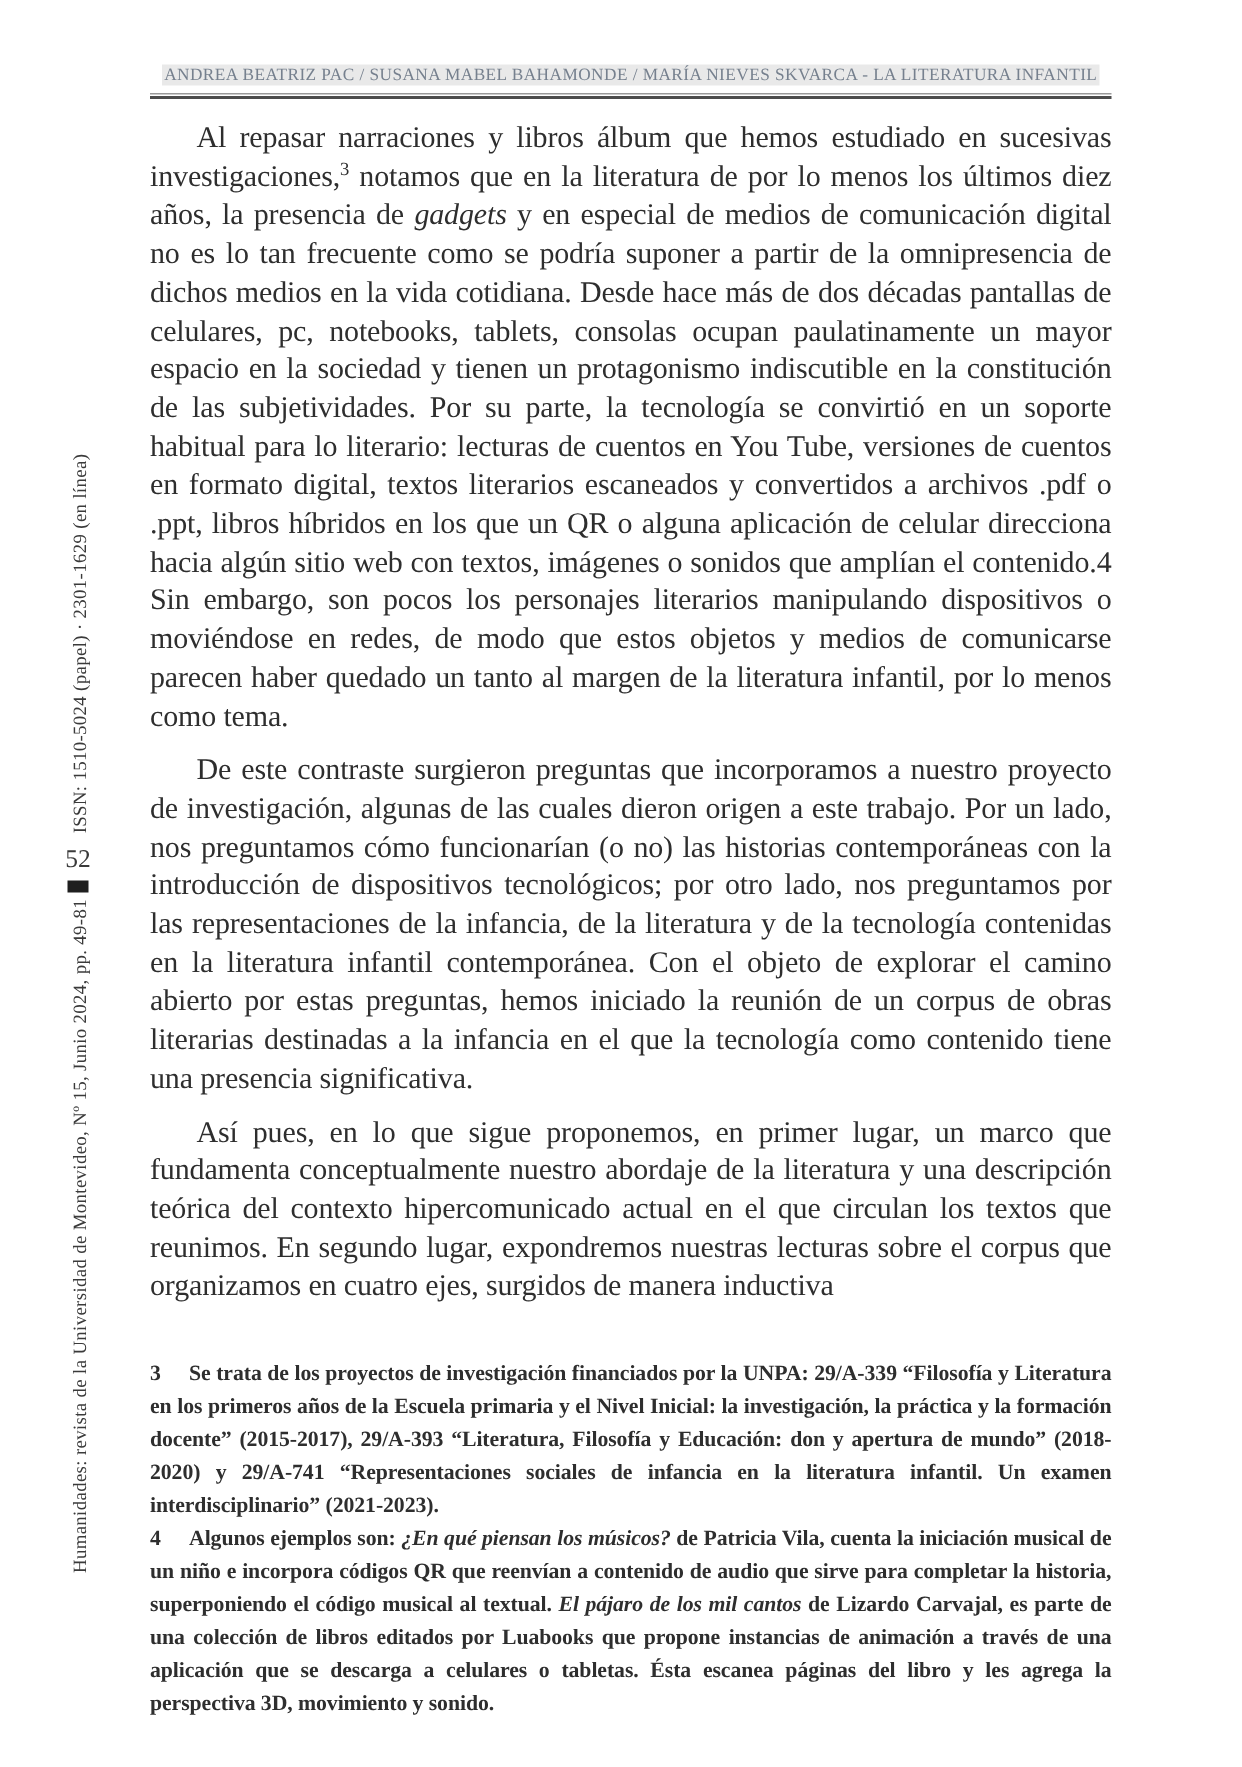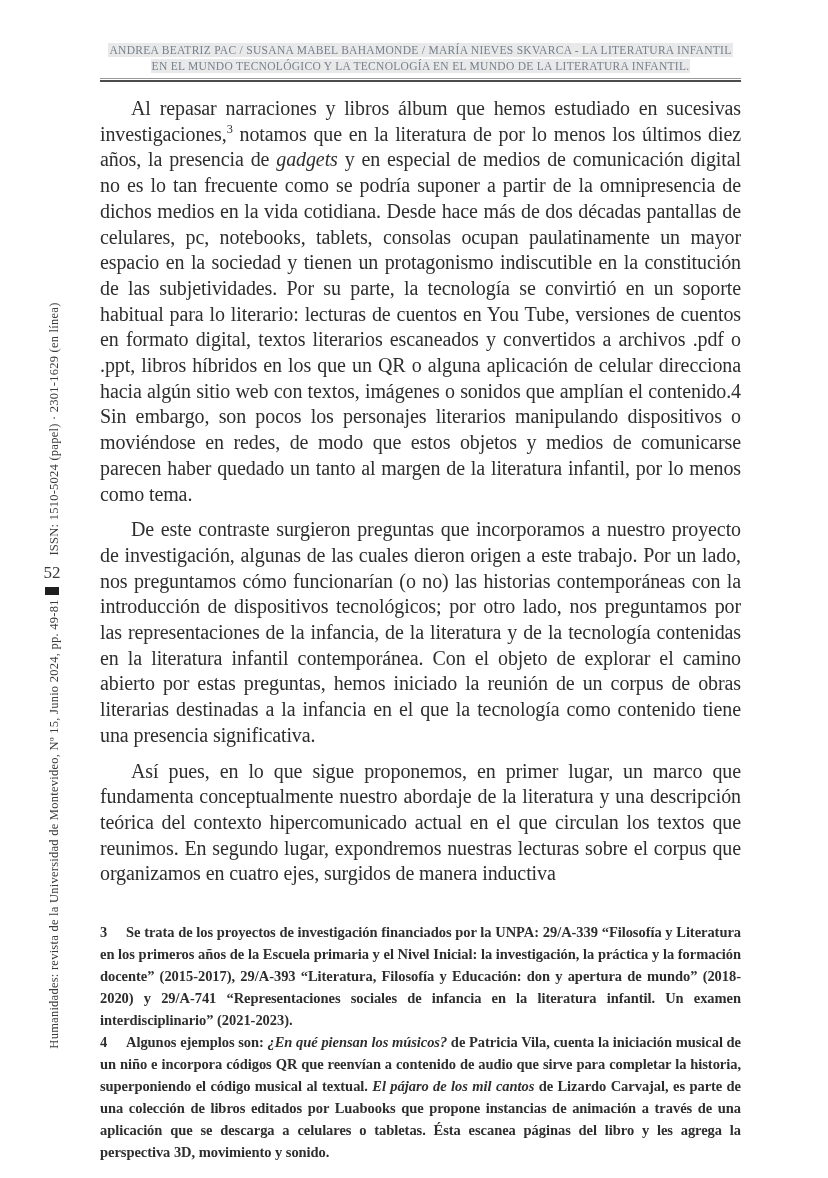--- a/index.html
+++ b/index.html
@@ -113,21 +113,20 @@
 
   <div class="v-text v-issn">ISSN: 1510-5024 (papel) · 2301-1629 (en línea)</div>
   <div class="page-number">52</div>
   <div class="page-number-marker"></div>
   <div class="v-text v-journal">Humanidades: revista de la Universidad de Montevideo, Nº 15, Junio 2024, pp. 49-81</div>
 
   <div class="content">
 
     <div class="running-header">
       <div><span class="hl">ANDREA BEATRIZ PAC / SUSANA MABEL BAHAMONDE / MARÍA NIEVES SKVARCA - LA LITERATURA INFANTIL</span></div>
-      <div><span class="hl">EN EL MUNDO TECNOLÓGICO Y LA TECNOLOGÍA EN EL MUNDO DE LA LITERATURA INFANTIL.</span></div>
     </div>
 
     <div class="header-rule">
       <div class="rule-light"></div>
       <div class="rule-dark"></div>
     </div>
 
     <div class="body-text">
       <p><span>Al repasar narraciones y libros álbum que hemos estudiado en sucesivas investigaciones,</span><sup>3</sup><span> notamos que en la literatura de por lo menos los últimos diez años, la presencia de </span><span style="font-style: italic;">gadgets</span><span> y en especial de medios de comunicación digital no es lo tan frecuente como se podría suponer a partir de la omnipresencia de dichos medios en la vida cotidiana. Desde hace más de dos décadas pantallas de celulares, pc, notebooks, tablets, consolas ocupan paulatinamente un mayor espacio en la sociedad y tienen un protagonismo indiscutible en la constitución de las subjetividades. Por su parte, la tecnología se convirtió en un soporte habitual para lo literario: lecturas de cuentos en You Tube, versiones de cuentos en formato digital, textos literarios escaneados y convertidos a archivos .pdf o .ppt, libros híbridos en los que un QR o alguna aplicación de celular direcciona hacia algún sitio web con textos, imágenes o sonidos que amplían el contenido.4 Sin embargo, son pocos los personajes literarios manipulando dispositivos o moviéndose en redes, de modo que estos objetos y medios de comunicarse parecen haber quedado un tanto al margen de la literatura infantil, por lo menos como tema.</span></p>
       <p><span>De este contraste surgieron preguntas que incorporamos a nuestro proyecto de investigación, algunas de las cuales dieron origen a este trabajo. Por un lado, nos preguntamos cómo funcionarían (o no) las historias contemporáneas con la introducción de dispositivos tecnológicos; por otro lado, nos preguntamos por las representaciones de la infancia, de la literatura y de la tecnología contenidas en la literatura infantil contemporánea. Con el objeto de explorar el camino abierto por estas preguntas, hemos iniciado la reunión de un corpus de obras literarias destinadas a la infancia en el que la tecnología como contenido tiene una presencia significativa.</span></p>

